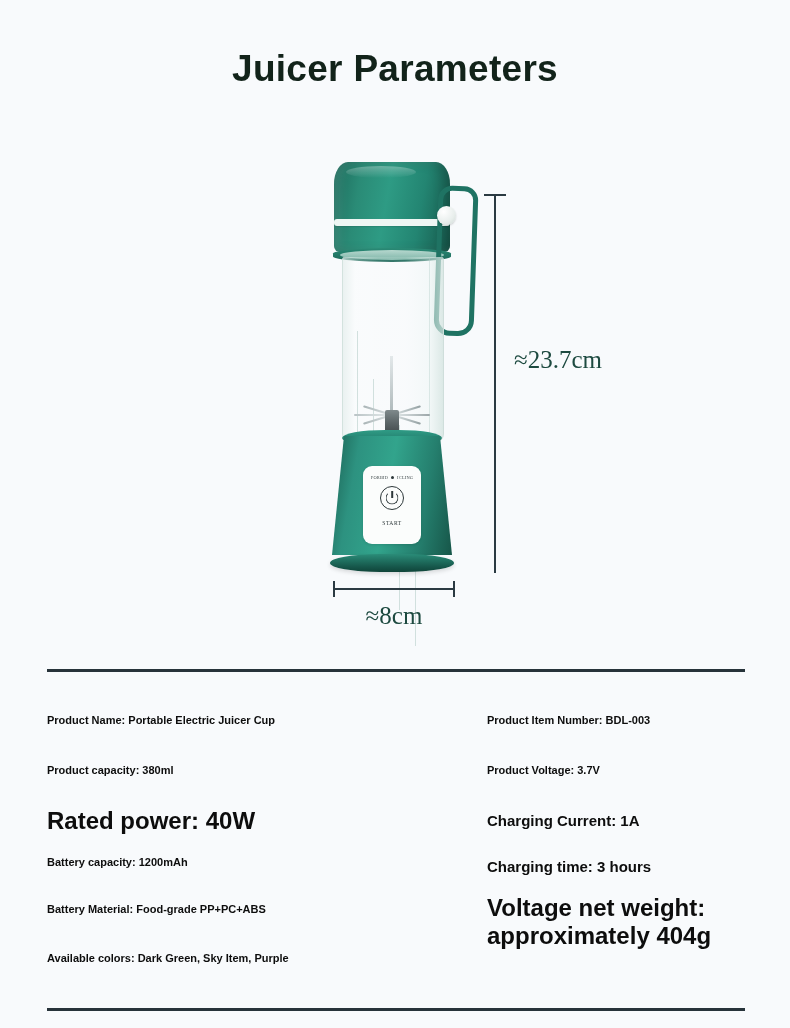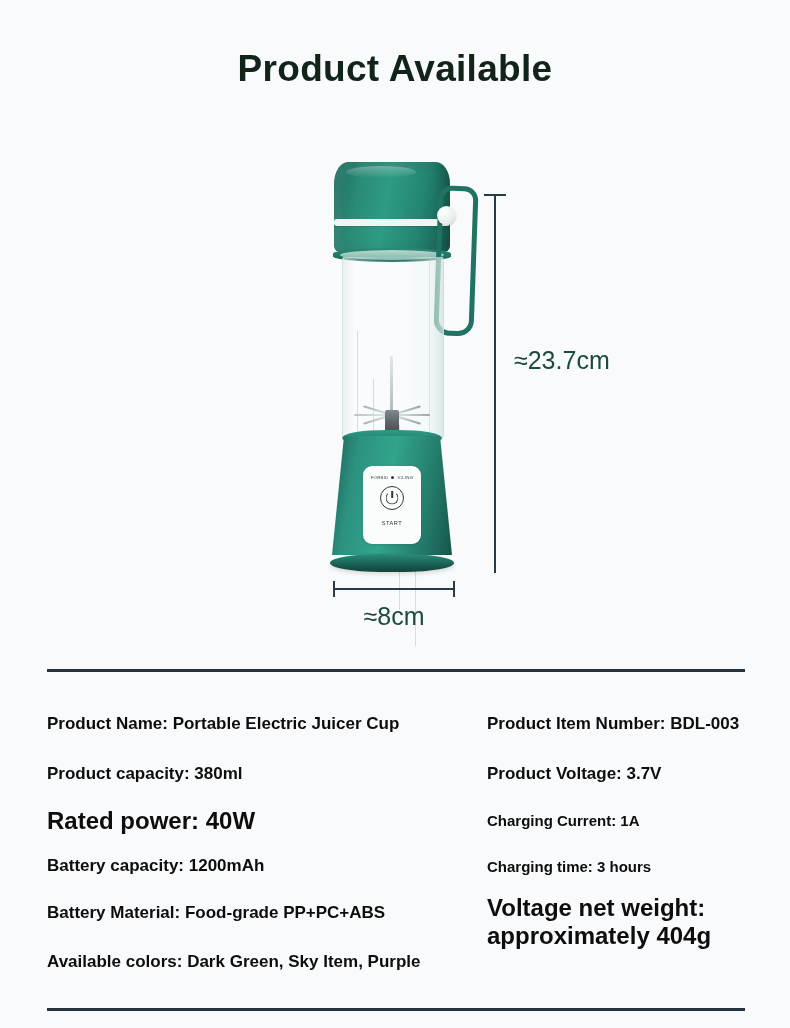--- a/index.html
+++ b/index.html
@@ -29,20 +29,21 @@
     line-height: 1.15;
   }
 
   
   .product-stage {
     position: absolute;
     top: 150px;
     left: 0;
     width: 716px;
     height: 500px;
+    font-family: Liberation Serif, serif;
   }
 
   
   .juicer {
     position: absolute;
     left: 324px;
     top: 12px;
     width: 148px;
     height: 425px;
   }
@@ -376,41 +377,41 @@
   .spec-col.left  { left: 47px;  width: 420px; }
   .spec-col.right { left: 487px; width: 280px; }
 
   .spec-item {
     color: #0d0d0d;
     font-weight: bold;
     white-space: nowrap;
     line-height: 1.18;
   }
   .spec-item.sz-sm { font-size: 15px; }
-  .spec-item.sz-md { font-size: 17px; }
+  .spec-item.sz-md { font-size: 11px; }
   .spec-item.sz-lg { font-size: 24px; }
 
   
   .l0 { position:absolute; top: 24px; }
   .l1 { position:absolute; top: 74px; }
   .l2 { position:absolute; top: 117px; }
   .l3 { position:absolute; top: 166px; }
   .l4 { position:absolute; top: 213px; }
   .l5 { position:absolute; top: 262px; }
 
   .r0 { position:absolute; top: 24px; }
   .r1 { position:absolute; top: 74px; }
   .r2 { position:absolute; top: 122px; }
   .r3 { position:absolute; top: 168px; }
   .r4 { position:absolute; top: 204px; }
 </style>
 </head>
 <body>
 
-<div class="page-title">Product Available</div>
+<div class="page-title">Juicer Parameters</div>
 
 <div class="product-stage">
 
   <div class="juicer">
 
     <div class="lid">
       <div class="lid-top-shine"></div>
     </div>
     <div class="lid-ring"></div>
     <div class="lid-rim"></div>

